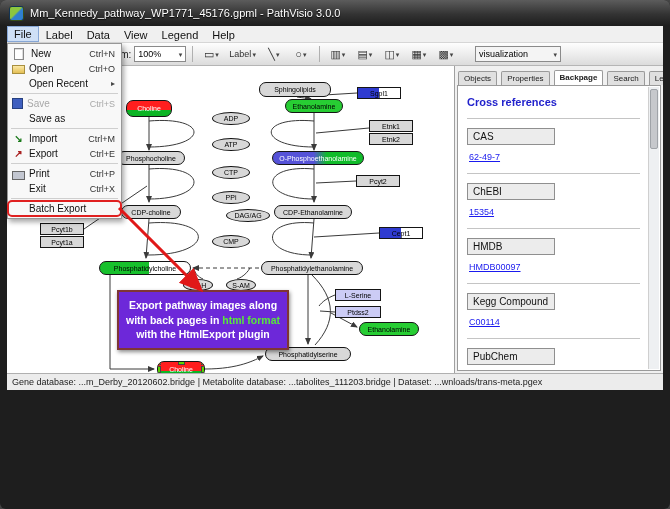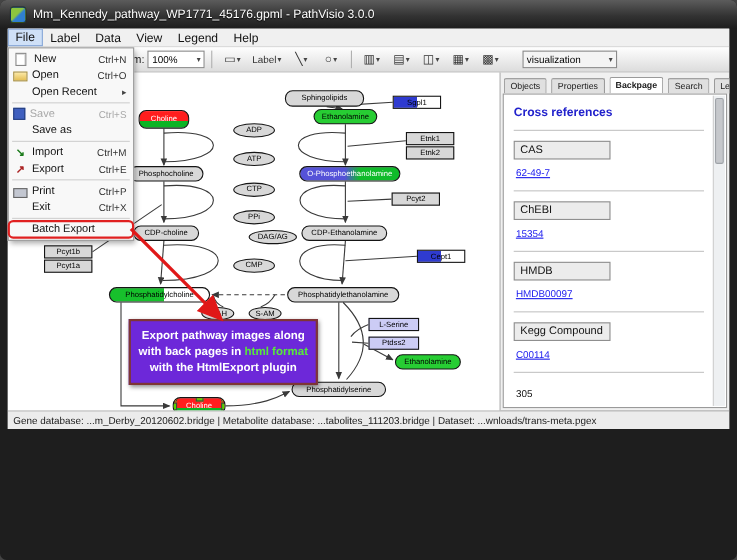--- a/index.html
+++ b/index.html
@@ -345,21 +345,21 @@
             <div class="tab">Search</div>
             <div class="tab">Legend</div>
           </div>
         <div class="panel">
           <div class="bp-heading">Cross references</div>
           <div id="sections">
               <div class="bp-section"><div class="bp-header">CAS</div><span class="bp-value link">62-49-7</span></div>
               <div class="bp-section"><div class="bp-header">ChEBI</div><span class="bp-value link">15354</span></div>
               <div class="bp-section"><div class="bp-header">HMDB</div><span class="bp-value link">HMDB00097</span></div>
               <div class="bp-section"><div class="bp-header">Kegg Compound</div><span class="bp-value link">C00114</span></div>
-              <div class="bp-section"><span class="bp-value">305</span></div>
+              <div class="bp-section"><div class="bp-header">PubChem</div><span class="bp-value">305</span></div>
               <div class="bp-section"><div class="bp-header">NuGO wiki</div><span class="bp-value link">HMDB00097</span></div>
             </div>
 
           <div class="panel-scrollbar">
               <div class="thumb"></div>
             </div>
         </div>
       </div>
     </div>
 

